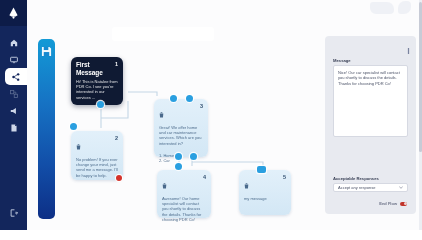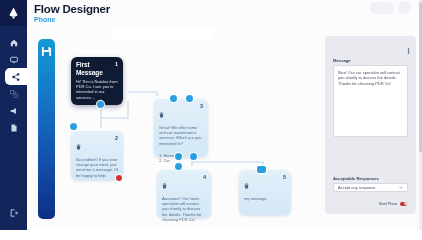--- a/index.html
+++ b/index.html
@@ -199,24 +199,20 @@
       </div>
     </div>
     <div class="sb-item sb-bottom">
       <svg width="8" height="8" viewBox="0 0 10 10">
           <path d="M5.6 1 H1.4 V9 H5.6" fill="none" stroke="#cdd6e8" stroke-width="1.1"></path>
           <path d="M6.4 5 H9.3 M7.8 3.4 L9.4 5 L7.8 6.6" fill="none" stroke="#cdd6e8" stroke-width="1.1"></path>
         </svg>
     </div>
   </div>
 
-  <div class="header">
-    <div class="title">Flow Designer</div>
-    <div class="subtitle">Phone</div>
-  </div>
 
   <div class="ghost-a"></div>
   <div class="ghost-b"></div>
   <div class="toolbar-strip"></div>
 
   <div class="save-rail">
     <span class="save-ico">
       <svg width="11" height="11" viewBox="0 0 12 12">
         <path d="M1 1 H9.2 L11 2.8 V11 H1 Z" fill="#ffffff" opacity="0.95"></path>
         <rect x="3" y="1" width="5" height="3.4" fill="#1789cf"></rect>

